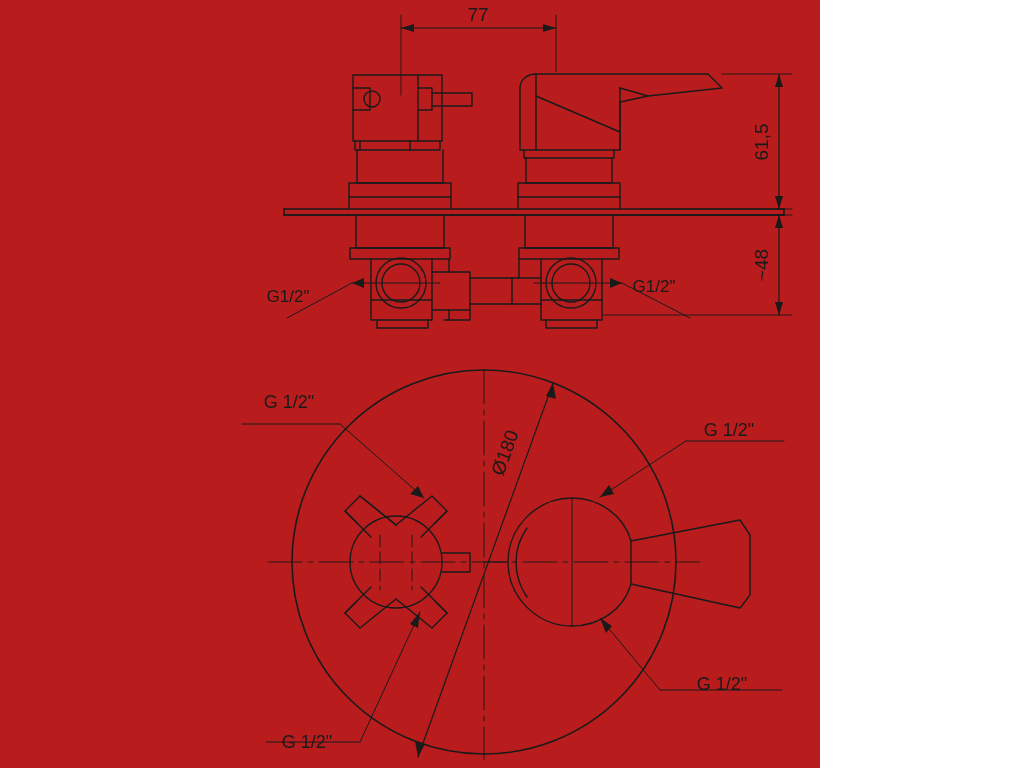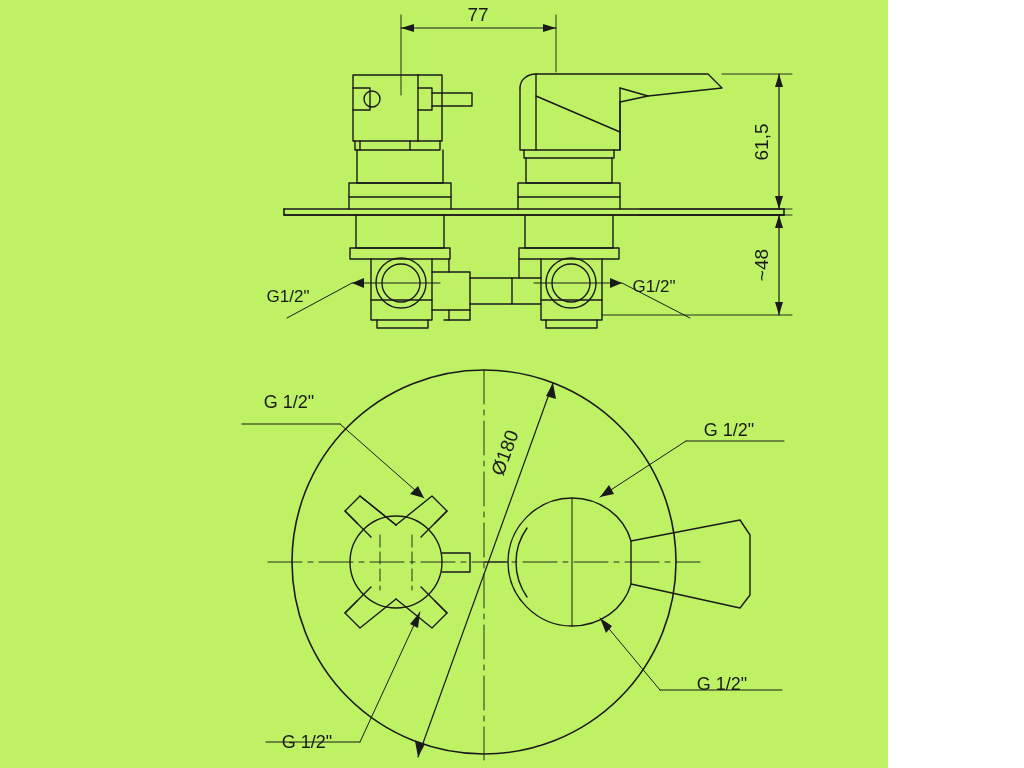--- a/index.html
+++ b/index.html
@@ -5,23 +5,23 @@
   html, body {
     margin: 0;
     padding: 0;
     background: #ffffff;
   }
   body {
     font-family: "Liberation Sans", sans-serif;
   }
   #sheet {
     position: relative;
-    width: 888px;
+    width: 820px;
     height: 768px;
-    background: #bef264;
+    background: #b91c1c;
     overflow: hidden;
   }
   #sheet svg {
     position: absolute;
     left: 0;
     top: 0;
   }
   .dim-text {
     font-family: "Liberation Sans", sans-serif;
     font-size: 19px;

